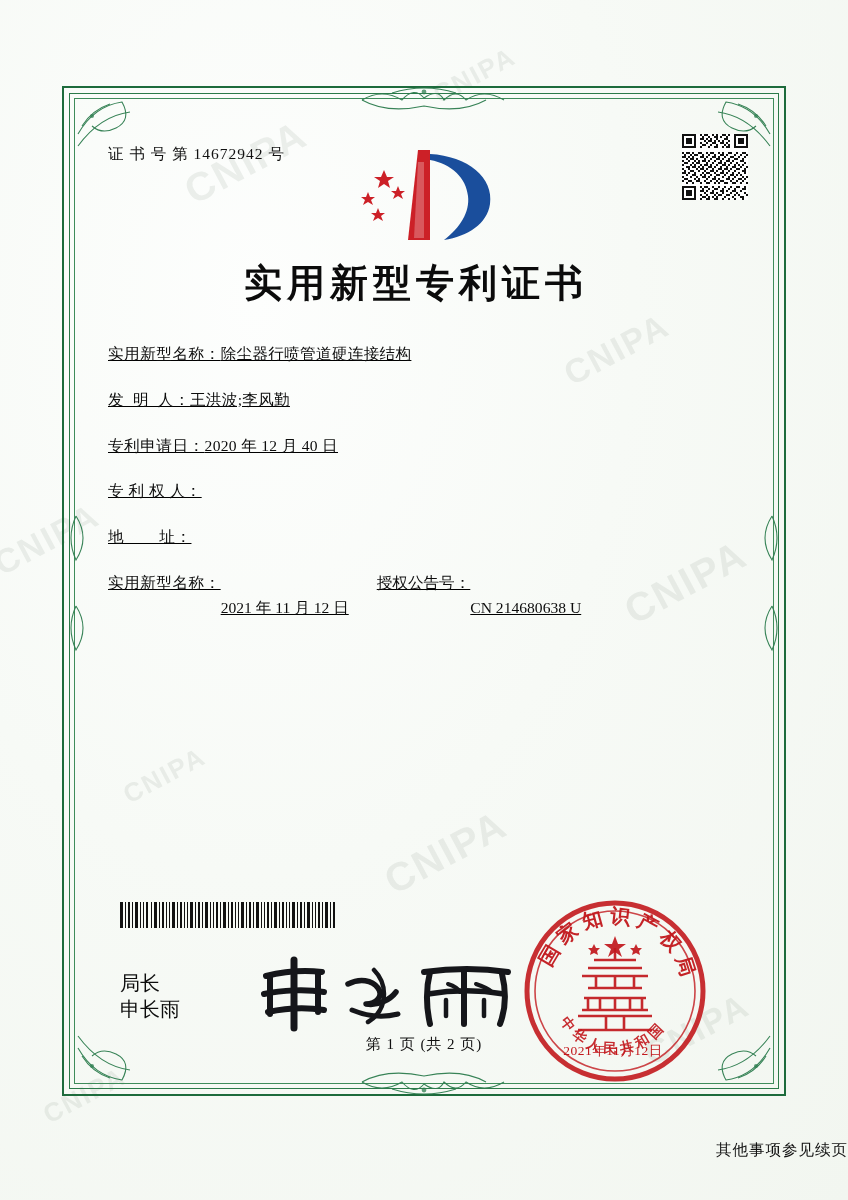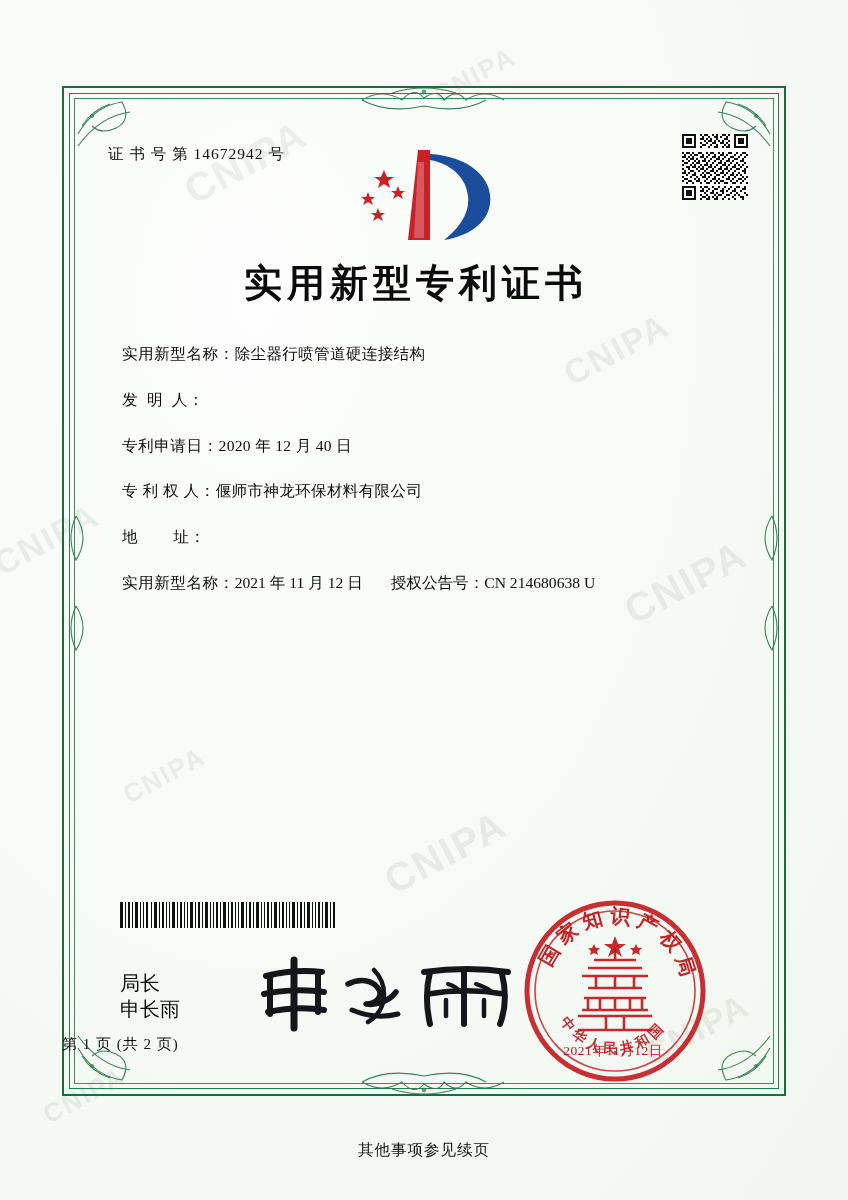--- a/index.html
+++ b/index.html
@@ -113,23 +113,24 @@
     text-align: center;
     font-size: 38px;
     font-weight: 700;
     letter-spacing: 5px;
     color: #0b0b0b;
     font-family: "Liberation Serif", "DejaVu Serif", serif;
   }
 
   .fields {
     position: absolute;
-    left: 60px;
+    left: 46px;
     right: 40px;
     top: 258px;
+    text-decoration: underline;
   }
   .field {
     display: flex;
     align-items: flex-start;
     font-size: 15.6px;
     color: #0d0d0d;
     margin-bottom: 25.5px;
     line-height: 1.3;
   }
   .field .lab {
@@ -139,21 +140,21 @@
   }
   .field .val {
     flex: 1 1 auto;
     letter-spacing: 0.3px;
   }
   .field .lab2 {
     flex: 0 0 auto;
     white-space: pre;
     margin-left: 28px;
   }
-  .field .val2 { flex: 0 0 auto; }
+  .field .val2 { flex: 0 0 auto; margin-top: 25px; }
 
   .paras {
     position: absolute;
     left: 46px;
     right: 40px;
     top: 590px;
     font-size: 15.4px;
     line-height: 30px;
     color: #0d0d0d;
     text-align: justify;
@@ -204,31 +205,32 @@
     color: #c2181d;
     letter-spacing: 0.5px;
     z-index: 6;
   }
 
   .page-no {
     position: absolute;
     left: 0;
     right: 0;
     bottom: 42px;
+    text-align: center;
     font-size: 15px;
     color: #111;
     letter-spacing: 1px;
   }
 
   .footer-note {
     position: absolute;
     left: 0;
     right: 0;
     top: 1140px;
-    text-align: center;
+    text-align: right;
     font-size: 15.5px;
     letter-spacing: 1px;
     color: #111;
     z-index: 5;
   }
 </style>
 </head>
 <body>
 
 <div class="page">
@@ -595,28 +597,28 @@
 
     <div class="title">实用新型专利证书</div>
 
     <div class="fields">
       <div class="field">
         <span class="lab">实用新型名称：</span>
         <span class="val">除尘器行喷管道硬连接结构</span>
       </div>
       <div class="field">
         <span class="lab">发  明  人：</span>
+        <span class="val">王洪波;李风勤</span>
       </div>
       <div class="field">
         <span class="lab">专利申请日：</span>
         <span class="val">2020 年 12 月 40 日</span>
       </div>
       <div class="field">
         <span class="lab">专 利 权 人：</span>
-        <span class="val">偃师市神龙环保材料有限公司</span>
       </div>
       <div class="field">
         <span class="lab">地        址：</span>
       </div>
       <div class="field">
         <span class="lab">实用新型名称：</span>
         <span class="val2">2021 年 11 月 12 日</span>
         <span class="lab2">授权公告号：</span>
         <span class="val2">CN 214680638 U</span>
       </div>

